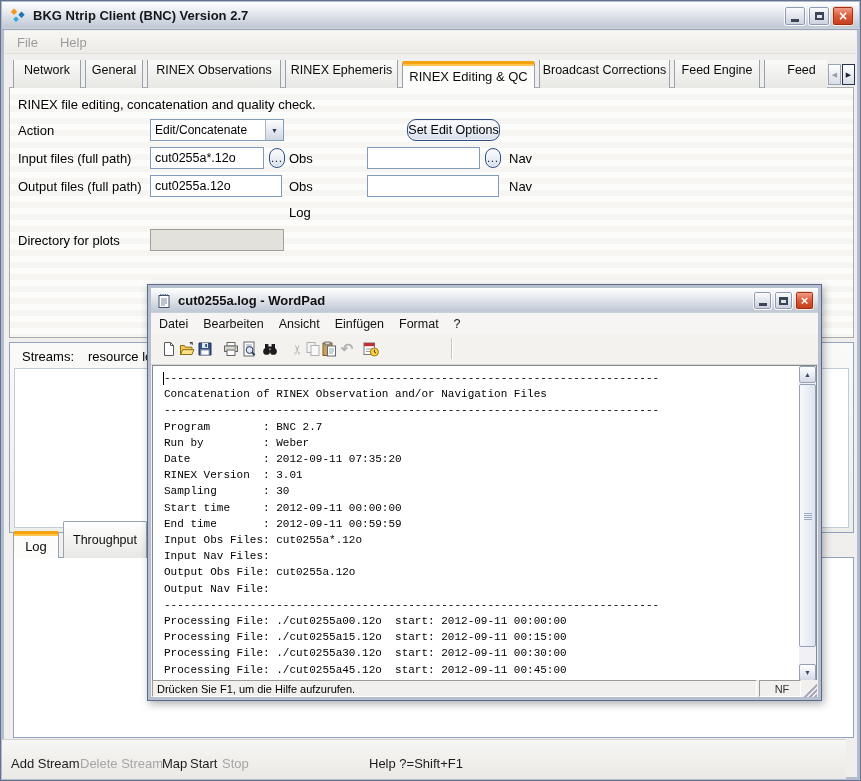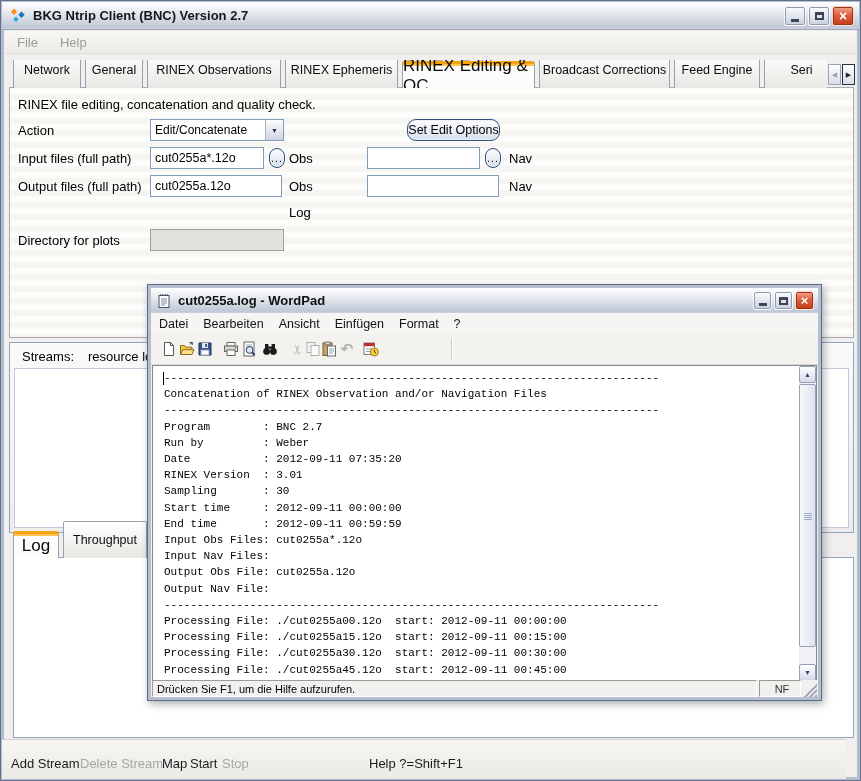--- a/index.html
+++ b/index.html
@@ -28,21 +28,21 @@
     background:linear-gradient(#f7f6f4,#edebe7);display:flex;align-items:center;
     gap:22px;padding-left:12px;font-size:13px;color:#9b9b9b;border-bottom:1px solid #e0ded9;}
 
   
   .tabbar{position:absolute;left:12px;top:59px;width:814px;height:28px;
     display:flex;align-items:flex-end;overflow:hidden;z-index:3;}
   .tab{flex:none;height:37px;margin-right:4px;border:1px solid #98a2ac;border-bottom:none;
     border-radius:2px 2px 0 0;background:linear-gradient(#ffffff,#f2f2f0 55%,#e7e7e4);
     display:flex;align-items:center;justify-content:center;font-size:12.5px;color:#0c0c0c;}
   .tab.active{height:27px;background:#fcfcfa;border-top:3px solid #f5a30d;
-    box-shadow:inset 0 2px 0 #ffc34f;font-size:17px;}
+    box-shadow:inset 0 2px 0 #ffc34f;font-size:13px;}
   .tabscroll{position:absolute;left:827px;top:63px;display:flex;gap:1px;z-index:4;}
   .tsbtn{width:13px;height:21px;border:1px solid #9aa4b4;background:linear-gradient(#ffffff,#d9dde5);
     display:flex;align-items:center;justify-content:center;font-size:7px;color:#9aa0aa;}
   .tsbtn.on{border:1px solid #25324e;color:#1c2436;}
 
   
   .panel{position:absolute;left:8px;top:86px;width:845px;height:251px;
     border:1px solid #a9abae;
     background:repeating-linear-gradient(180deg,#fcfcfb 0 6px,#f6f5f2 6px 12px);}
   .desc{position:absolute;left:8px;top:9px;font-size:13px;color:#000;}
@@ -162,21 +162,21 @@
     </div>
 
     <div class="tabbar">
       <div class="tab" style="width:68px">Network</div>
       <div class="tab" style="width:58px">General</div>
       <div class="tab" style="width:134px">RINEX Observations</div>
       <div class="tab" style="width:113px">RINEX Ephemeris</div>
       <div class="tab active" style="width:133px">RINEX Editing &amp; QC</div>
       <div class="tab" style="width:131px">Broadcast Corrections</div>
       <div class="tab" style="width:86px">Feed Engine</div>
-      <div class="tab" style="width:75px">Seri</div>
+      <div class="tab" style="width:75px">Feed</div>
     </div>
     <div class="tabscroll">
       <div class="tsbtn">
           <span>◀</span>
         </div>
       <div class="tsbtn on">
           <span>▶</span>
         </div>
     </div>
 

